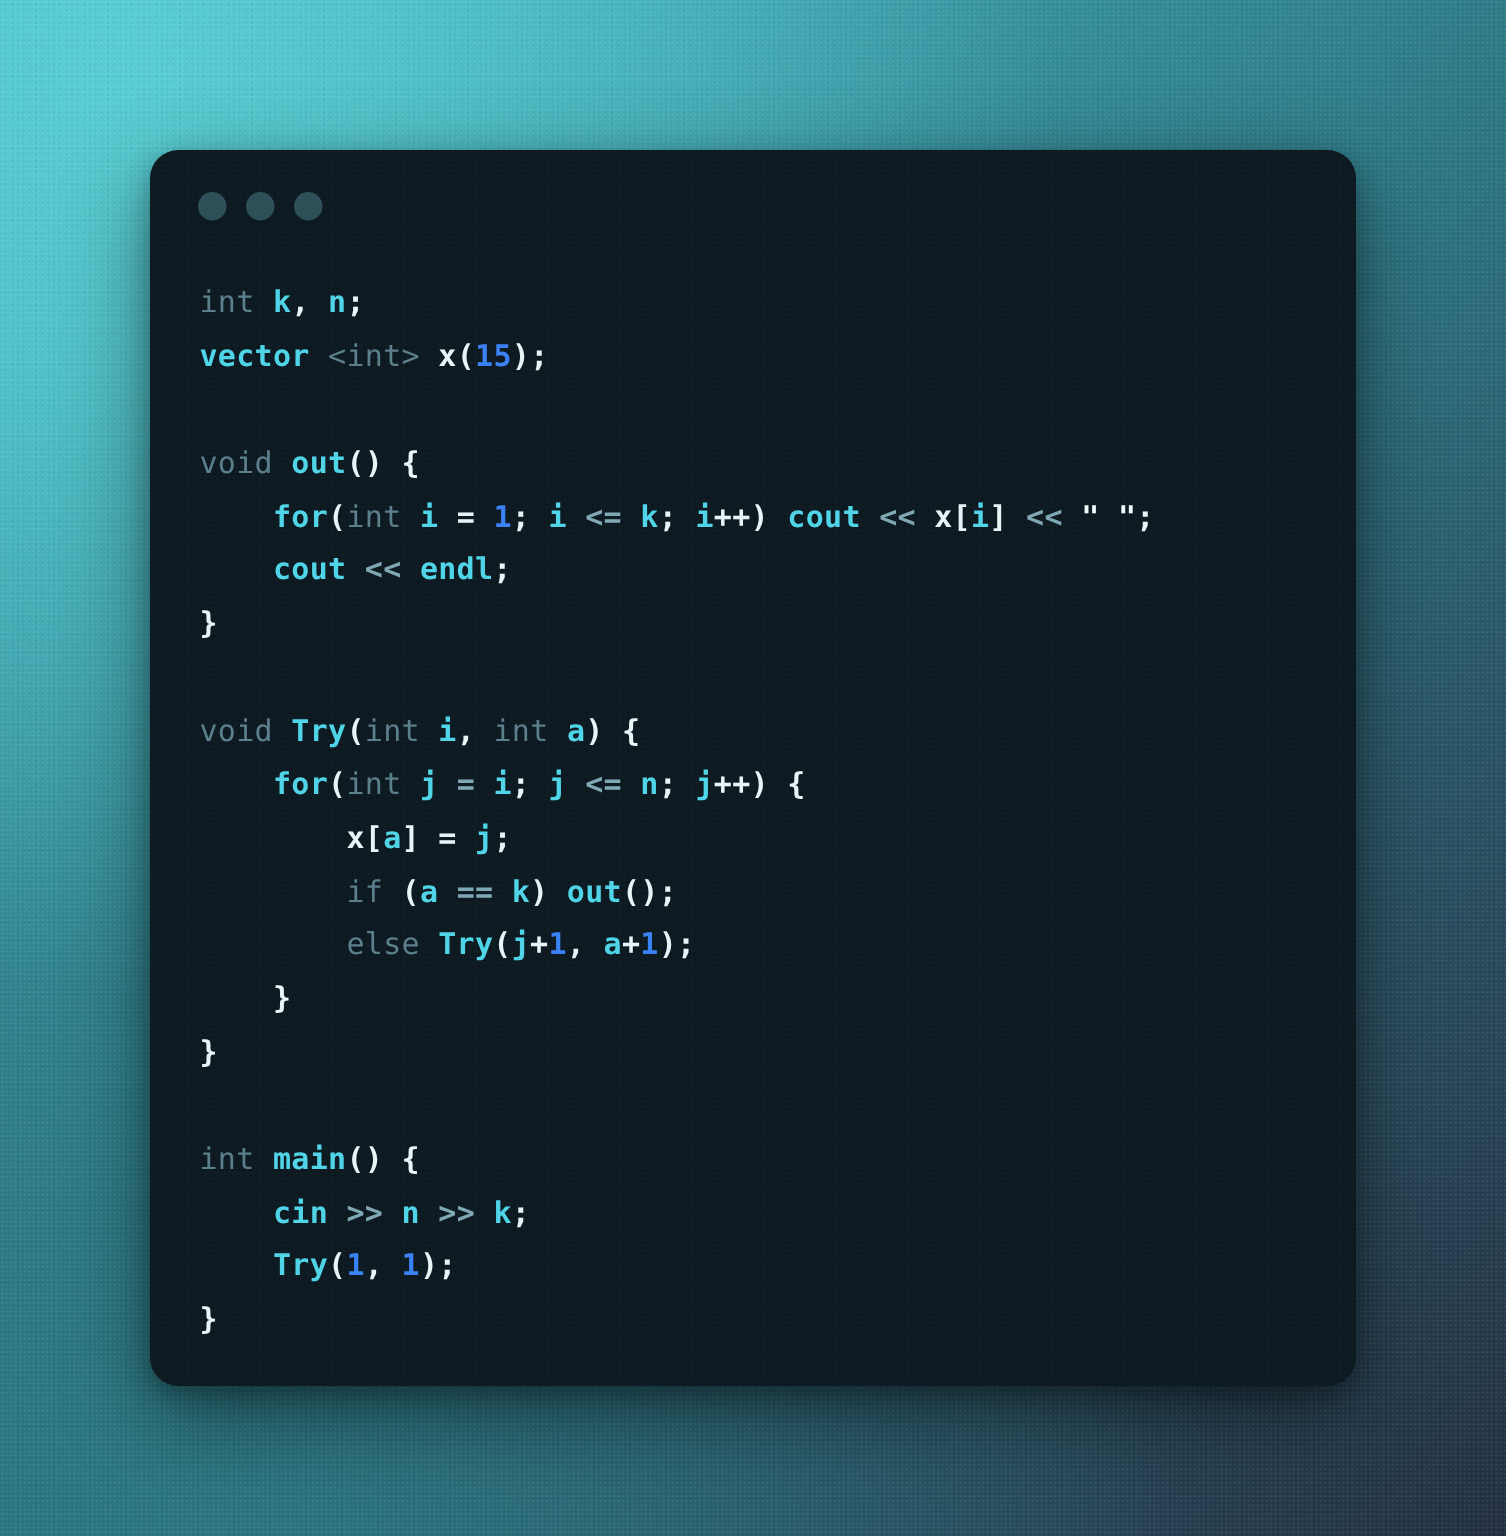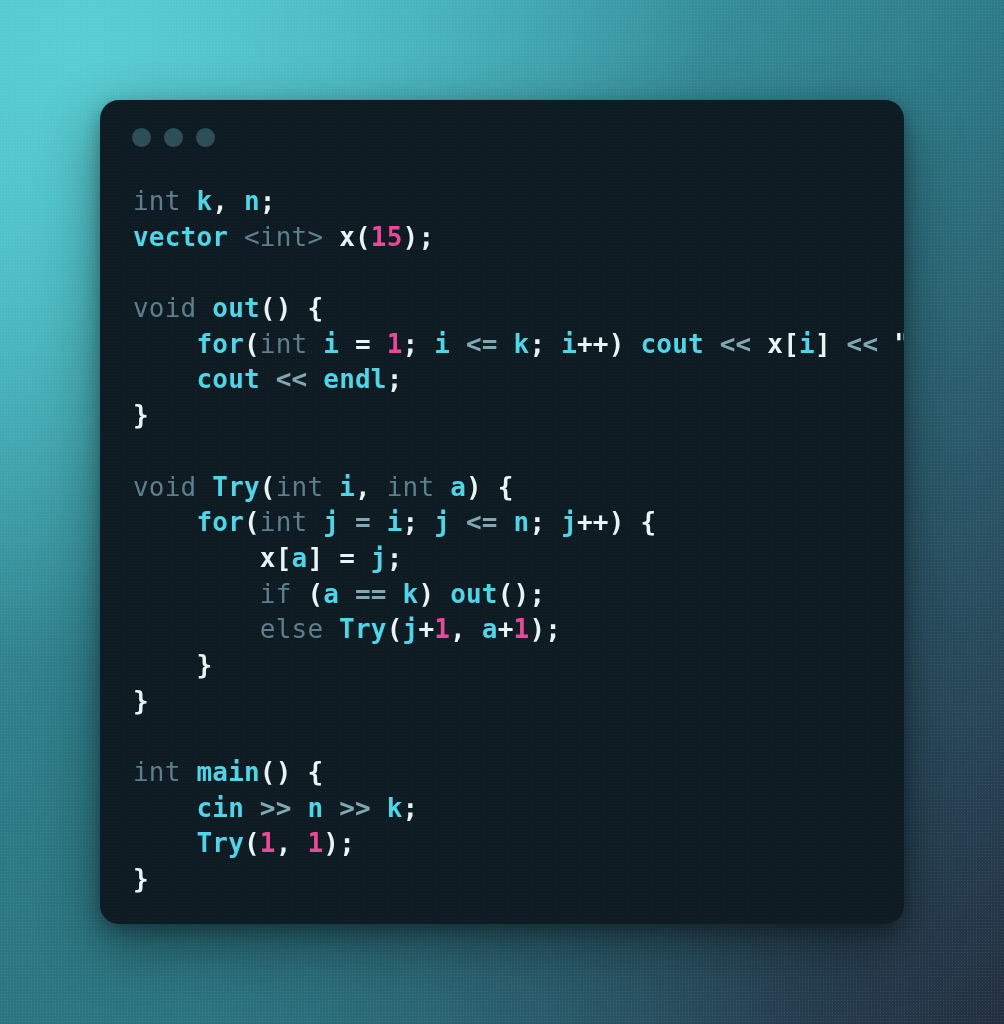--- a/index.html
+++ b/index.html
@@ -81,35 +81,35 @@
     background: #2d5058;
   }
 
   
   #code-body {
     position: absolute;
     left: 33px;
     top: 84px;
     right: 18px;
     z-index: 2;
-    font-size: 26px;
+    font-size: 20px;
     line-height: 35.7px;
     letter-spacing: .2px;
     white-space: pre;
     font-weight: 700;
   }
 
   .code-line { height: 35.7px; }
   .code-line.blank { height: 35.7px; }
 
   
   .kw   { color: #5c7f8c; font-weight: 400; }
   .id   { color: #4fd4e8; }
   .pun  { color: #e8f4f6; }
-  .num  { color: #ec4899; }
+  .num  { color: #3b82f6; }
   .str  { color: #f2fbfc; }
   .op   { color: #7fa8b4; }
 </style>
 </head>
 <body>
 
 <div id="backdrop">
   <div id="backdrop-noise"></div>
 </div>
 

